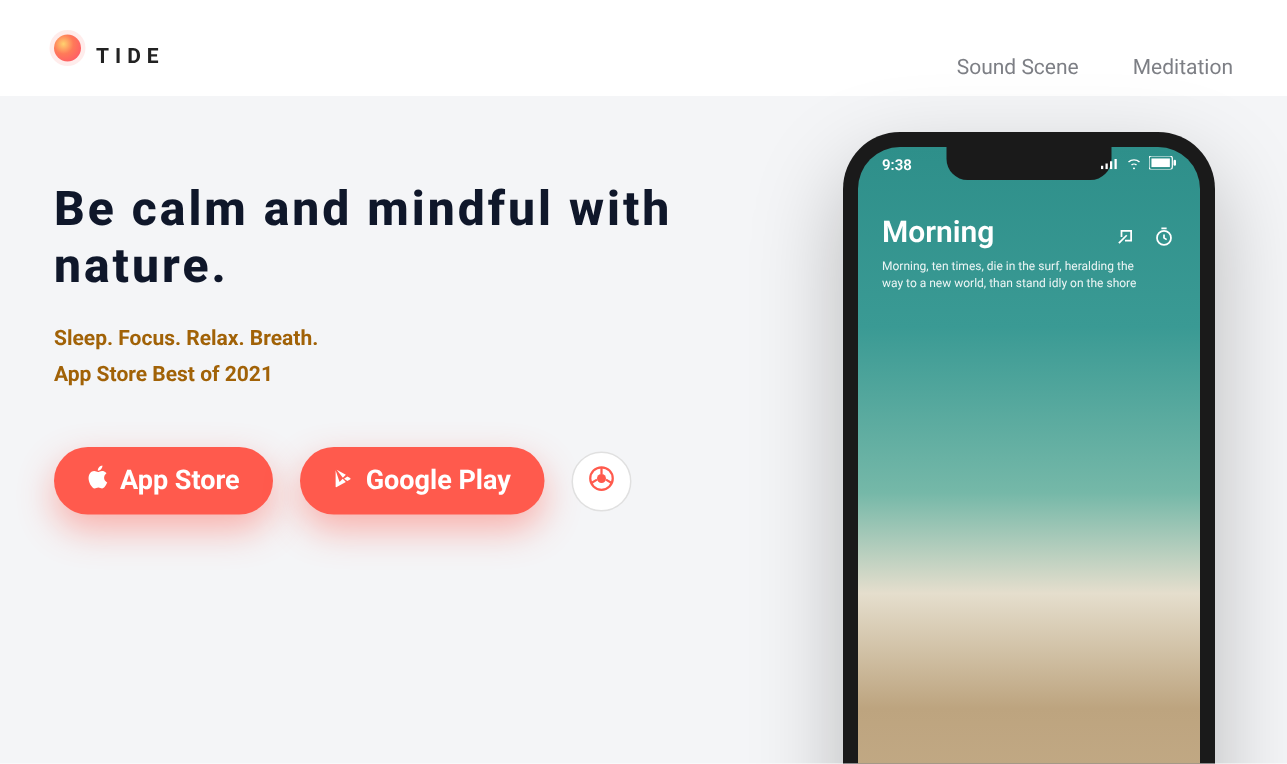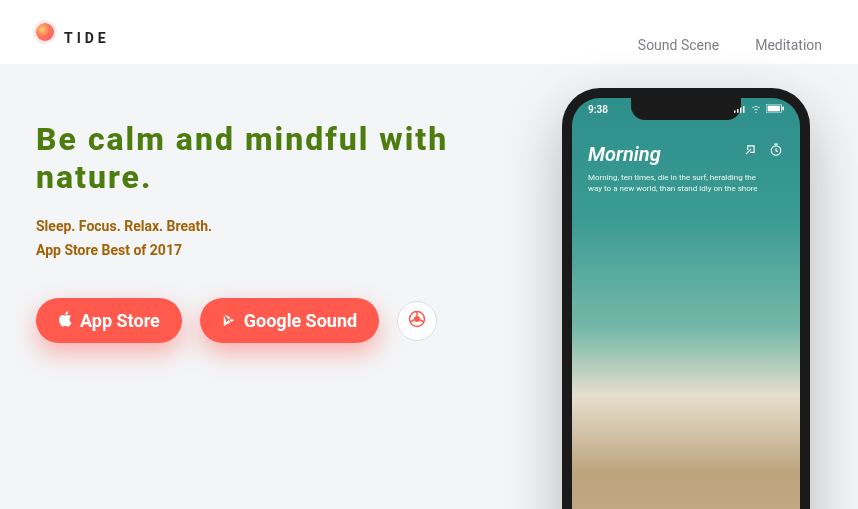--- a/index.html
+++ b/index.html
@@ -8,35 +8,35 @@
 
 .header { height: 64px; background: #fff; display: flex; align-items: center; justify-content: space-between; padding: 0 36px; }
 .logo-wrap { display: flex; align-items: center; gap: 10px; }
 .logo-circle { width: 18px; height: 18px; border-radius: 50%; background: radial-gradient(circle at 35% 35%, #ffd26f 0%, #ff7a59 40%, #ff4d6d 100%); box-shadow: 0 0 0 3px rgba(255,100,90,0.12); }
 .logo-text { font-size: 14px; font-weight: 700; letter-spacing: 4px; color: #222; margin-top: 12px; }
 .nav { display: flex; gap: 36px; margin-top: 26px; }
 .nav a { color: #7d7f85; font-size: 14px; text-decoration: none; }
 
 
 .hero { height: 445px; background: #f4f5f7; position: relative; padding: 56px 0 0 36px; }
-.headline { font-size: 32px; font-weight: 800; letter-spacing: 2px; line-height: 1.2; color: #4d7c0f; max-width: 420px; }
+.headline { font-size: 32px; font-weight: 800; letter-spacing: 2px; line-height: 1.2; color: #0f172a; max-width: 420px; }
 .subhead { margin-top: 18px; font-size: 14px; font-weight: 700; color: #a16207; line-height: 1.7; }
 .cta-row { margin-top: 36px; display: flex; align-items: center; gap: 18px; }
 .btn { display: inline-flex; align-items: center; gap: 8px; background: #ff5a4d; color: #fff; font-size: 18px; font-weight: 700; padding: 12px 22px; border-radius: 28px; text-decoration: none; box-shadow: 0 10px 24px rgba(255,90,77,0.45); }
 .btn svg { fill: #fff; }
 .chrome-btn { width: 40px; height: 40px; border-radius: 50%; border: 1px solid #e0e0e0; background: #fff; display: flex; align-items: center; justify-content: center; }
 
 
 .phone { position: absolute; right: 48px; top: 24px; width: 248px; height: 500px; border-radius: 38px; background: #1a1a1a; padding: 10px; box-shadow: 0 24px 60px rgba(0,0,0,0.25); }
 .notch { position: absolute; top: 10px; left: 50%; transform: translateX(-50%); width: 110px; height: 22px; background: #1a1a1a; border-radius: 0 0 14px 14px; z-index: 5; }
 .screen { width: 100%; height: 100%; border-radius: 28px; overflow: hidden; position: relative; background: linear-gradient(180deg, #2e8f8a 0%, #3a9a94 25%, #75b8a8 48%, #e5decd 62%, #bda47f 78%, #c7af8b 100%); }
 .status-bar { position: absolute; top: 6px; left: 0; right: 0; padding: 0 16px; display: flex; justify-content: space-between; align-items: center; color: #fff; font-size: 10px; font-weight: 600; z-index: 6; }
 .status-icons { display: flex; gap: 4px; align-items: center; }
 .screen-content { position: absolute; top: 44px; left: 16px; right: 16px; color: #fff; }
-.screen-title-row { display: flex; justify-content: space-between; align-items: flex-start; font-style: italic; }
+.screen-title-row { display: flex; justify-content: space-between; align-items: flex-end; }
 .screen-title { font-size: 20px; font-weight: 600; }
 .screen-title-icons { display: flex; gap: 10px; }
 .screen-title-icons span { width: 16px; height: 16px; display: flex; align-items: center; justify-content: center; }
 .screen-sub { font-size: 8px; line-height: 1.4; margin-top: 6px; opacity: 0.9; max-width: 170px; }
 </style>
 </head>
 <body>
 
 <header class="header">
   <div class="logo-wrap">
@@ -46,39 +46,39 @@
   <nav class="nav">
     <a href="#">Sound Scene</a>
     <a href="#">Meditation</a>
   </nav>
 </header>
 
 <section class="hero">
   <h1 class="headline">Be calm and mindful with nature.</h1>
   <div class="subhead">
     <div>Sleep. Focus. Relax. Breath.</div>
-    <div>App Store Best of 2017</div>
+    <div>App Store Best of 2021</div>
   </div>
 
   <div class="cta-row">
     <a class="btn" href="#">
       <span>
         <svg width="14" height="16" viewBox="0 0 24 28">
             <path d="M19.7 14.8c0-3.4 2.8-5 2.9-5.1-1.6-2.3-4-2.6-4.9-2.7-2.1-.2-4 1.2-5.1 1.2-1 0-2.7-1.2-4.4-1.2-2.3 0-4.4 1.3-5.5 3.4-2.4 4.1-.6 10.2 1.7 13.5 1.1 1.6 2.5 3.4 4.2 3.4 1.7-.1 2.3-1.1 4.4-1.1 2 0 2.6 1.1 4.4 1.1 1.8 0 3-1.6 4.1-3.3 1.3-1.9 1.8-3.7 1.9-3.8-.1 0-3.6-1.4-3.7-5.4zM16.3 4.7c.9-1.1 1.6-2.7 1.4-4.2-1.3.1-3 .9-3.9 2-.9 1-1.6 2.6-1.4 4.1 1.5.1 3-.8 3.9-1.9z"></path>
           </svg>
       </span>
       <span>App Store</span>
     </a>
     <a class="btn" href="#">
       <span>
         <svg width="14" height="14" viewBox="0 0 24 24">
             <path d="M3 2.5v19c0 .4.4.6.7.4l11-5.9-3.6-3.6-3.6 3.6L3 2.5zm13.4 7.2 3.1 1.7c.7.4.7 1.4 0 1.8l-3.1 1.7-3.8-2.6 3.8-2.6zM4.2 2l10.5 5.7-3.4 3.4L4.2 2z"></path>
           </svg>
       </span>
-      <span>Google Sound</span>
+      <span>Google Play</span>
     </a>
     <a class="chrome-btn" href="#">
       <span>
         <svg width="18" height="18" viewBox="0 0 24 24">
             <circle cx="12" cy="12" r="10" fill="none" stroke="#ff5a4d" stroke-width="2"></circle>
             <circle cx="12" cy="12" r="4" fill="#ff5a4d"></circle>
             <path d="M12 2l0 6M21 16l-5-3M3 16l5-3" stroke="#ff5a4d" stroke-width="2" fill="none"></path>
           </svg>
       </span>
     </a>

